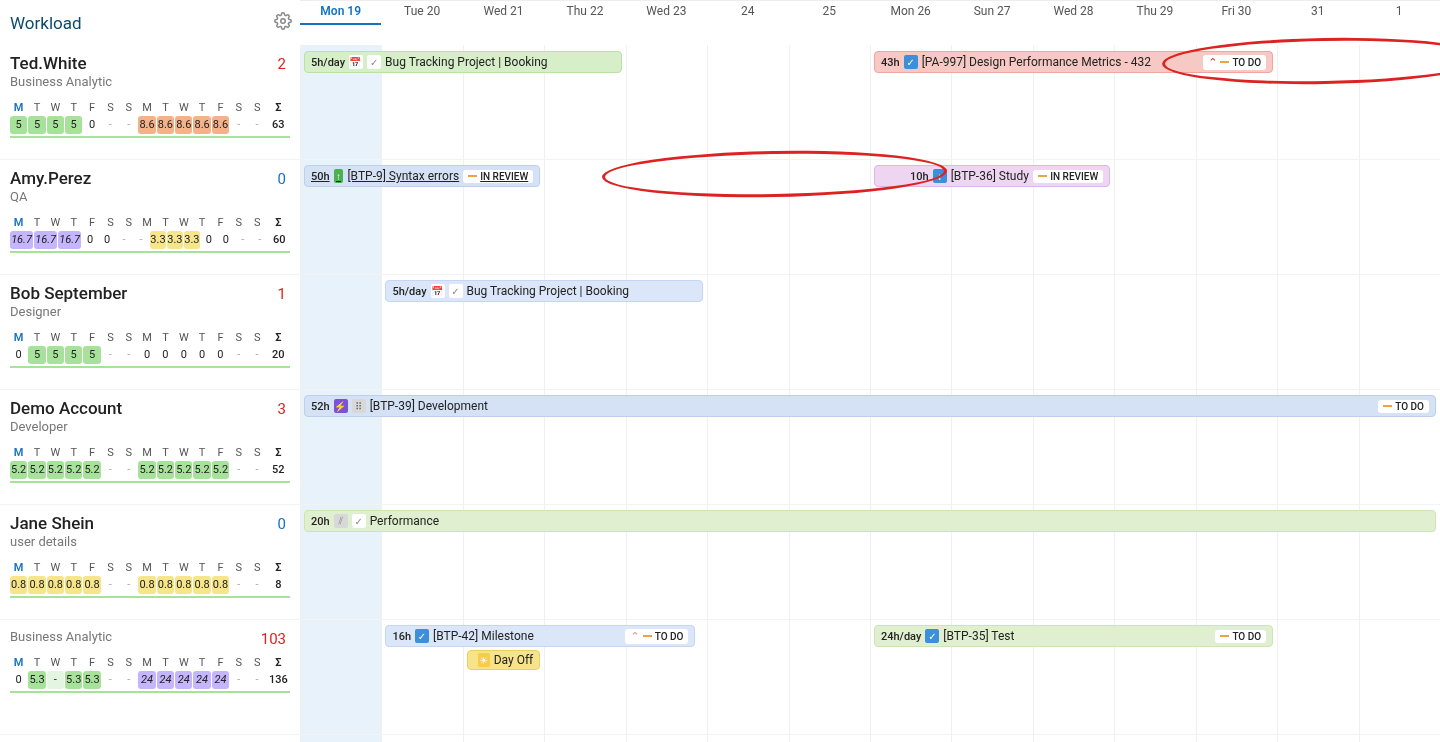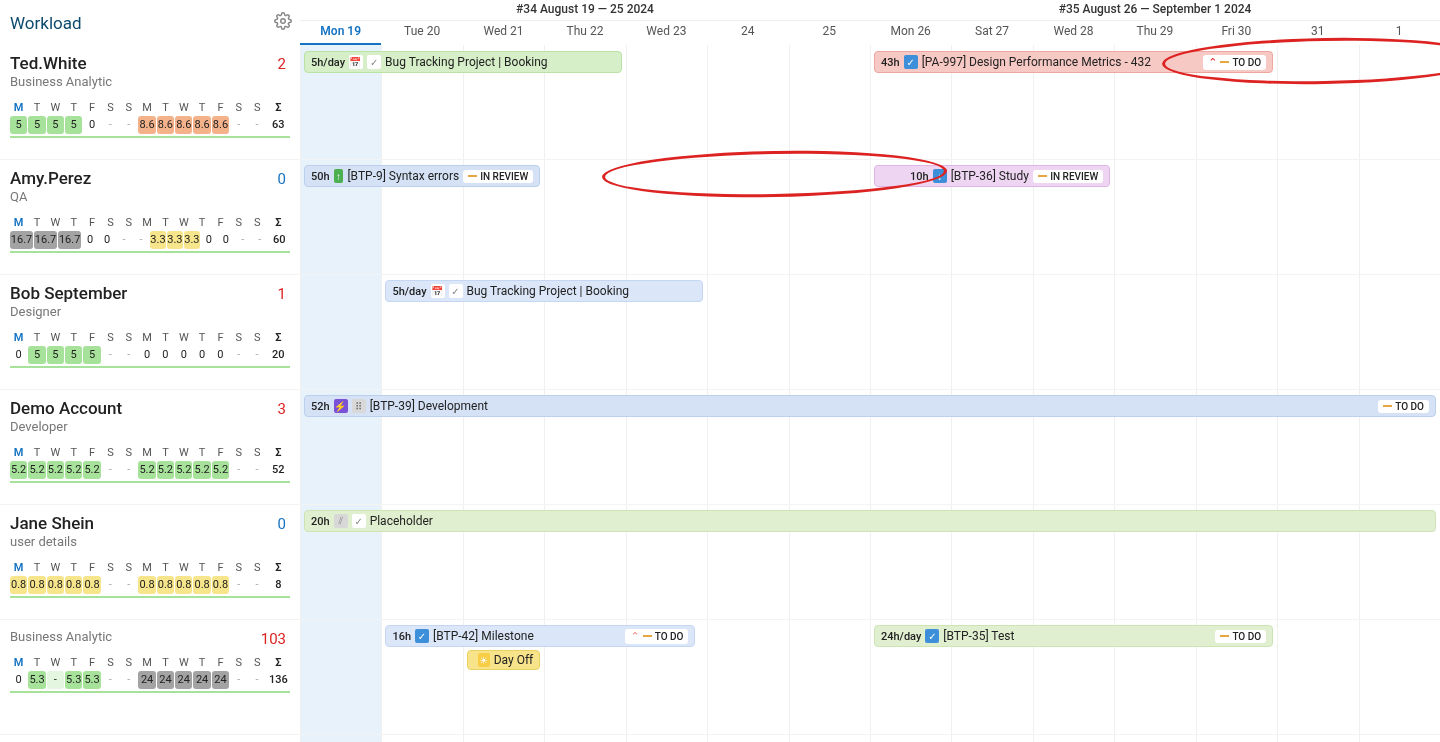--- a/index.html
+++ b/index.html
@@ -18,21 +18,21 @@
 .dayhdr span { display:inline-block; width:18px; text-align:center; font-size:11px; color:#555;}
 .dayhdr span.hl { color:#1573c2; font-weight:600; }
 .dayhdr span.sum { font-weight:600; width:24px; color:#222;}
 .dayvals { display:flex; gap:1px; margin-top:2px;}
 .dayvals .cell { width:18px; height:18px; line-height:18px; text-align:center; font-size:11px; border-radius:3px; background:transparent; color:#222;}
 .dayvals .cell.w2 { width:26px; }
 .dayvals .cell.sum { width:24px; background:none; font-weight:500;}
 .cell.g { background:#a7e29b;}
 .cell.y { background:#f6e58b;}
 .cell.o { background:#f4b28b;}
-.cell.r { background:#a3a3a3;}
+.cell.r { background:#c4b5fd;font-style:italic;}
 .cell.dash { color:#aaa;}
 .cell.lg { background:#e4f6e0;}
 .underline-row { border-bottom:2px solid #a7e29b; margin-top:2px; width:100%; height:0;}
 .timeline { flex:1; position:relative; overflow:hidden;}
 .timeline-header { height:45px; }
 .week-row { display:flex; height:20px; font-size:12px; color:#333;}
 .week-row .wk { flex:1; text-align:center; font-weight:500; padding-top:2px;}
 .day-row { display:flex; height:25px;}
 .day-row .dcol { flex:1; text-align:center; font-size:12px; color:#555; border-top:1px solid #eee; padding-top:3px;}
 .day-row .dcol.today { color:#1573c2; font-weight:600; border-bottom:2px solid #1573c2;}
@@ -332,34 +332,30 @@
               <span class="cell sum">136</span>
             </div>
       <div class="underline-row"></div>
     </div>
         </div>
       </div>
   </div>
 
   <div class="timeline">
     <div class="timeline-header">
-      <div class="week-row" id="week-row">
-          <div class="wk">#34 August 19 — 25 2024</div>
-          <div class="wk">#35 August 26 — September 1 2024</div>
-        </div>
       <div class="day-row" id="day-row">
           <div class="dcol today">Mon 19</div>
           <div class="dcol">Tue 20</div>
           <div class="dcol">Wed 21</div>
           <div class="dcol">Thu 22</div>
           <div class="dcol">Wed 23</div>
           <div class="dcol">24</div>
           <div class="dcol">25</div>
           <div class="dcol">Mon 26</div>
-          <div class="dcol">Sat 27</div>
+          <div class="dcol">Sun 27</div>
           <div class="dcol">Wed 28</div>
           <div class="dcol">Thu 29</div>
           <div class="dcol">Fri 30</div>
           <div class="dcol">31</div>
           <div class="dcol">1</div>
         </div>
     </div>
     <div class="grid" id="grid-cols">
         <div class="grid-col today" style="left: 0px; width: 81.4286px;"></div>
         <div class="grid-col" style="left: 81.4286px; width: 81.4286px;"></div>
@@ -385,21 +381,21 @@
             <span>Bug Tracking Project | Booking</span>
           </div>
           <div class="task red" style="top: 6px; left: 574px; width: 399.143px;">
             <span class="hrs">43h</span>
             <span class="icn bluecheck">✓</span>
             <span>[PA-997] Design Performance Metrics - 432</span>
             <span class="status"><span class="prio red">⌃</span><span class="stline"></span>TO DO</span>
           </div>
         </div>
         <div class="lane">
-          <div class="task blue" style="top: 5px; left: 4px; width: 236.286px;">
+          <div class="task blue" style="top: 5px; left: 4px; width: 236.286px; text-decoration: underline;">
             <span class="hrs">50h</span>
             <span class="icn uparrow">↑</span>
             <span>[BTP-9] Syntax errors</span>
             <span class="status"><span class="stline"></span>IN REVIEW</span>
           </div>
           <div class="task purple" style="top: 5px; left: 574px; width: 236.286px;">
             <span class="hrs">10h</span>
             <span class="icn dnarrow">↓</span>
             <span>[BTP-36] Study</span>
             <span class="status"><span class="stline"></span>IN REVIEW</span>
@@ -420,21 +416,21 @@
             <span class="icn tree">⠿</span>
             <span>[BTP-39] Development</span>
             <span class="status"><span class="stline"></span>TO DO</span>
           </div>
         </div>
         <div class="lane">
           <div class="task lgreen" style="top: 5px; left: 4px; width: 1132px;">
             <span class="hrs">20h</span>
             <span class="icn slash">⫽</span>
             <span class="icn check">✓</span>
-            <span>Placeholder</span>
+            <span>Performance</span>
           </div>
         </div>
         <div class="lane">
           <div class="task lblue" style="top: 5px; left: 85.4286px; width: 310px;">
             <span class="hrs">16h</span>
             <span class="icn bluecheck">✓</span>
             <span>[BTP-42] Milestone</span>
             <span class="status"><span class="prio orange">⌃</span><span class="stline"></span>TO DO</span>
           </div>
           <div class="task yellowbar" style="top: 30px; left: 166.857px; width: 73.4286px;">

